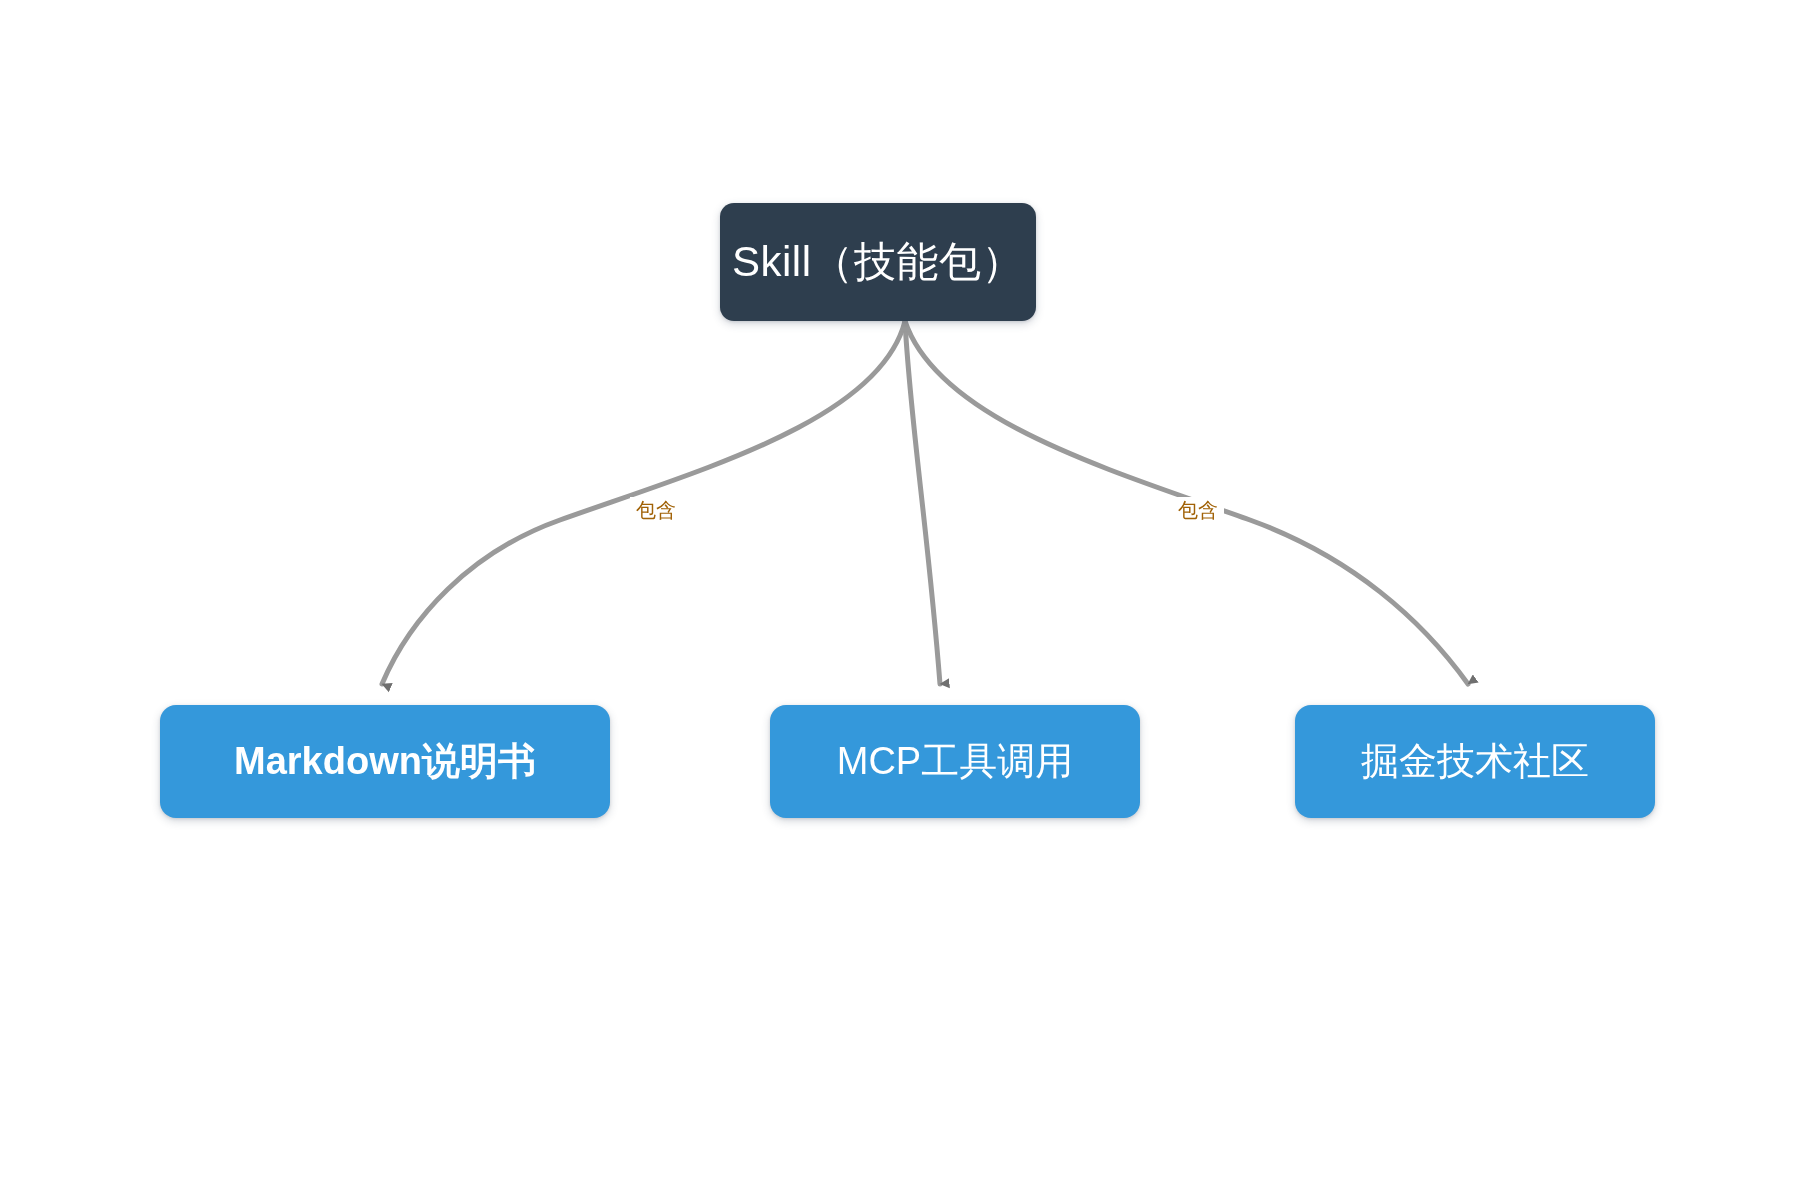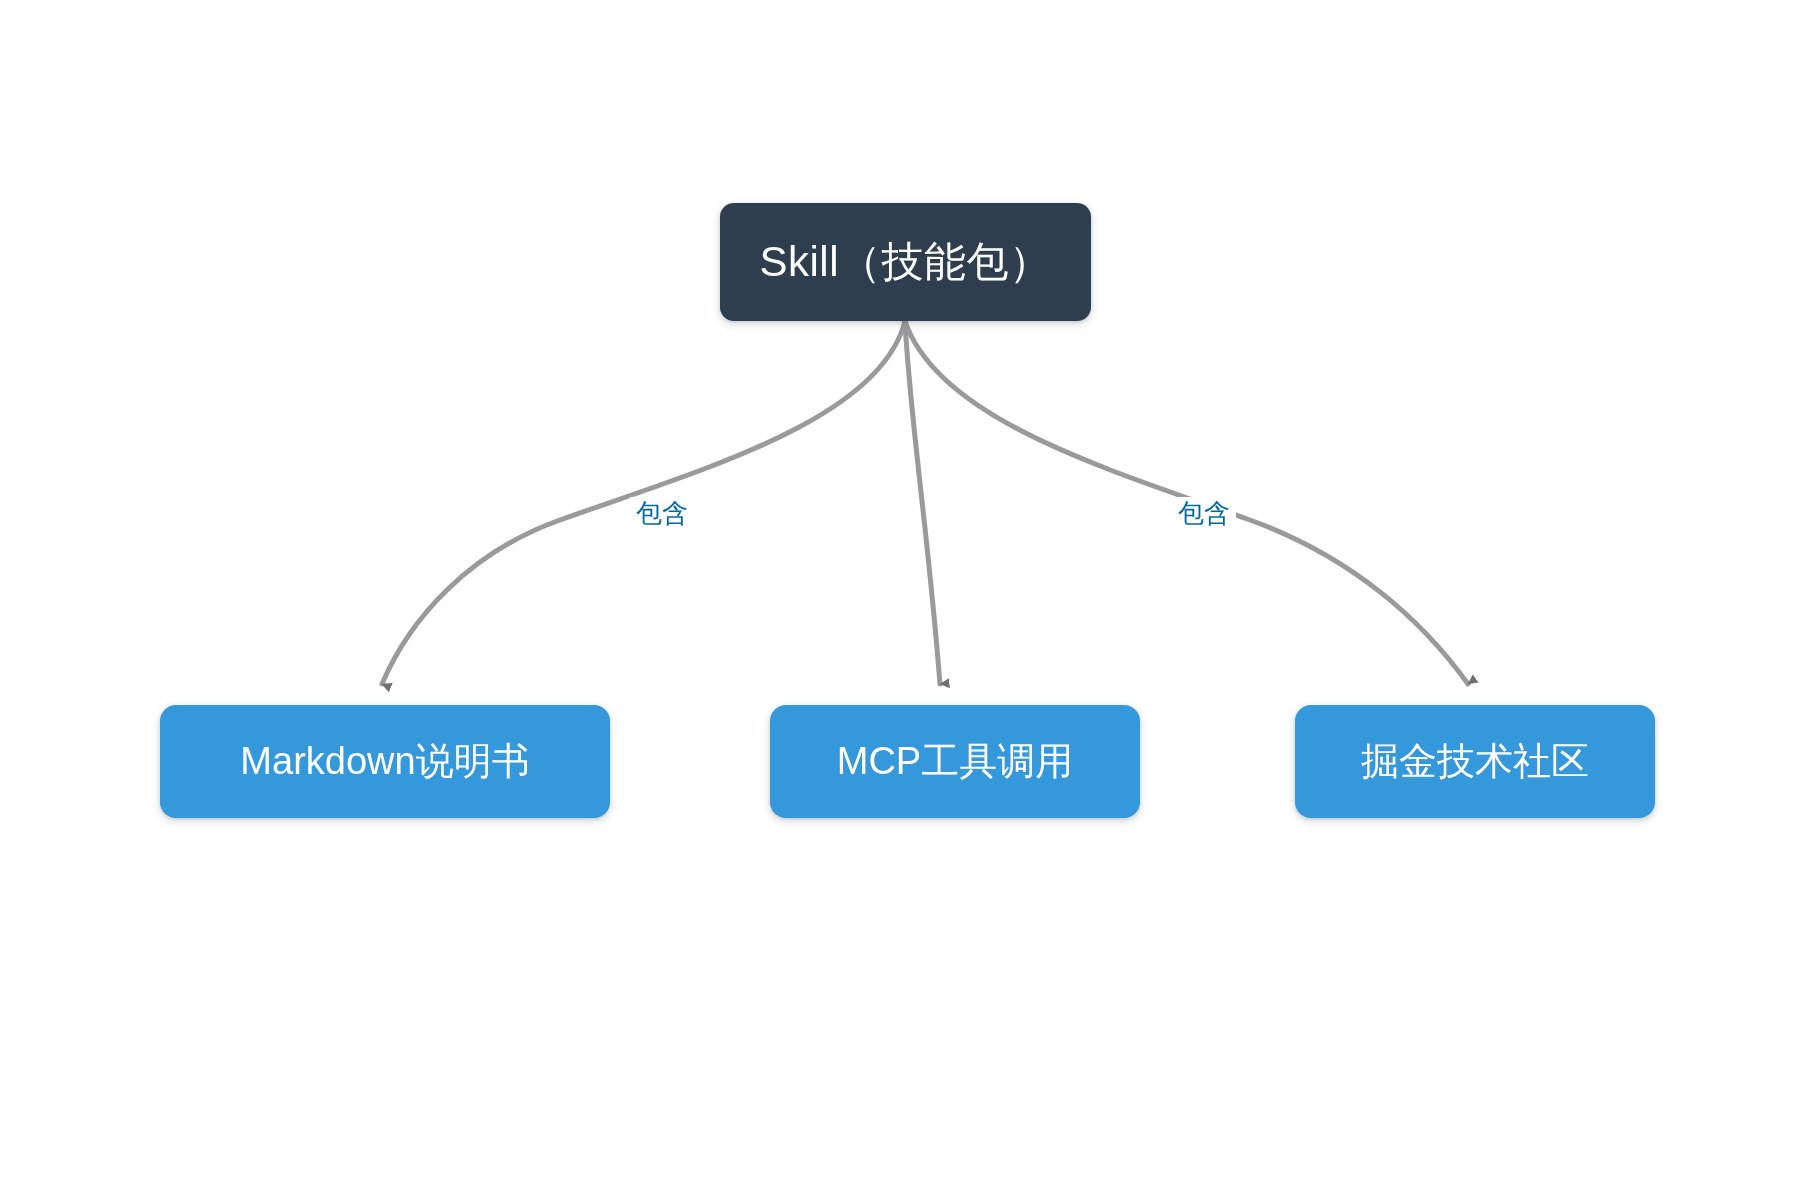--- a/index.html
+++ b/index.html
@@ -41,43 +41,43 @@
     color: #ffffff;
     text-align: center;
     white-space: nowrap;
     box-shadow: 0 3px 8px rgba(60, 75, 95, 0.22),
                 0 1px 3px rgba(60, 75, 95, 0.16);
   }
 
   .node-root {
     left: 720px;
     top: 203px;
-    width: 371px;
+    width: 316px;
     height: 118px;
     background: #2e3e4e;
     font-size: 42px;
     letter-spacing: 0.5px;
   }
 
   .node-leaf {
     top: 705px;
     height: 113px;
     background: #3498db;
     font-size: 38px;
     border-radius: 16px;
   }
 
-  .node-leaf-1 { left: 160px;  width: 450px; }
+  .node-leaf-1 { left: 160px;  width: 450px; font-weight: bold; }
   .node-leaf-2 { left: 770px;  width: 370px; }
   .node-leaf-3 { left: 1295px; width: 360px; }
 
   .edge-label {
     position: absolute;
-    font-size: 26px;
-    color: #0369a1;
+    font-size: 20px;
+    color: #a16207;
     background: #ffffff;
     padding: 2px 6px;
     white-space: nowrap;
     line-height: 1.1;
   }
   .edge-label-1 { left: 630px;  top: 497px; }
   .edge-label-2 { left: 1172px; top: 497px; }
 
   .watermark {
     position: absolute;

